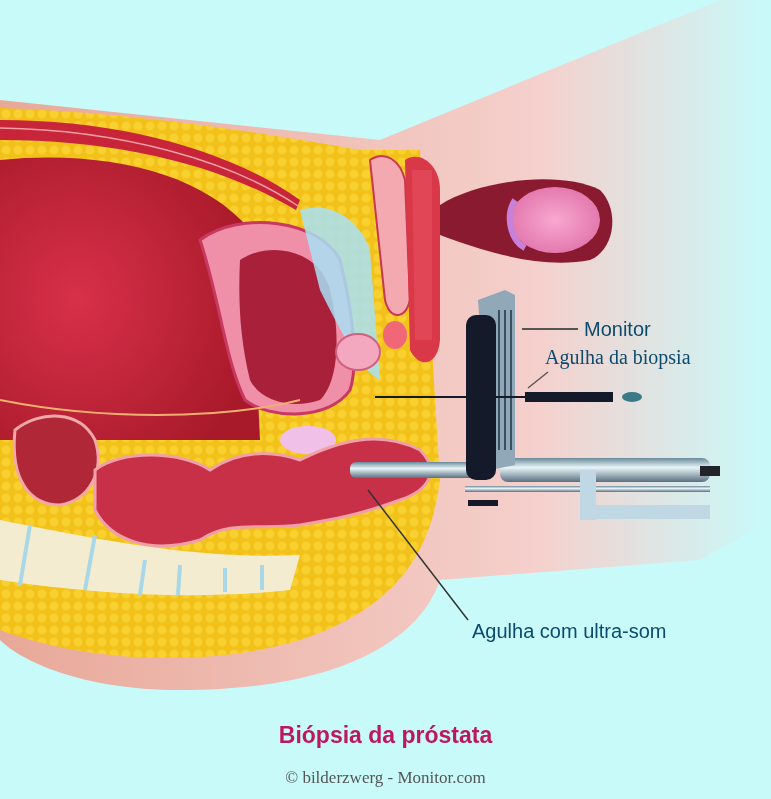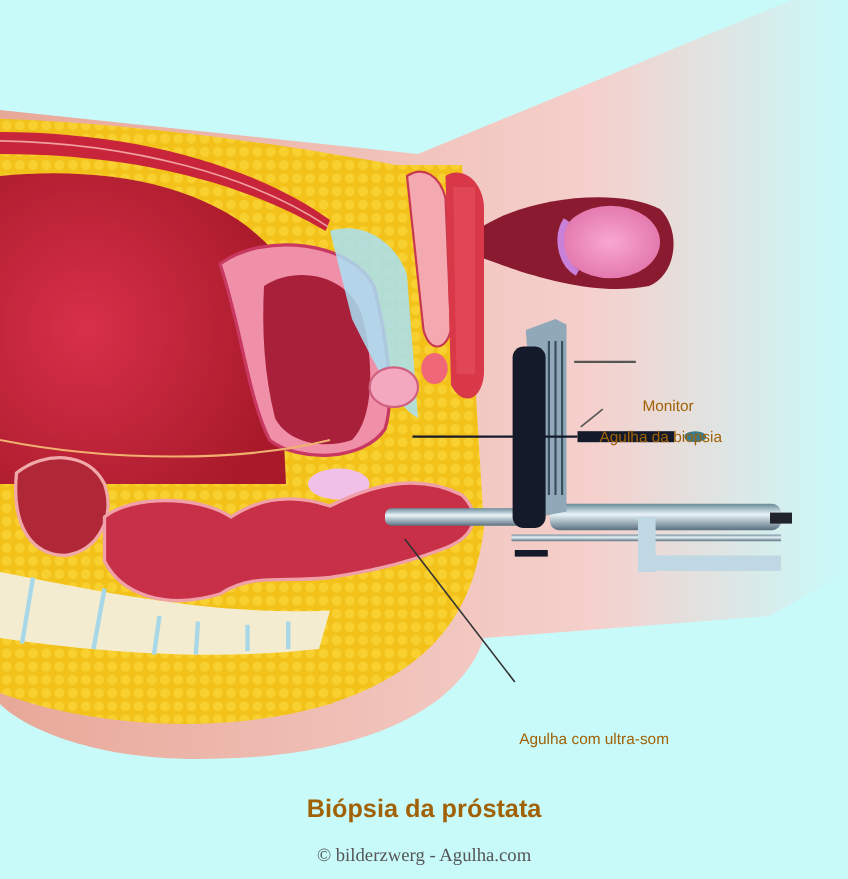--- a/index.html
+++ b/index.html
@@ -4,29 +4,29 @@
   <style>
     html, body { margin: 0; padding: 0; }
     body {
       width: 771px; height: 799px; overflow: hidden;
       background: #c8fafa;
       font-family: "Liberation Sans", sans-serif;
       position: relative;
     }
     #stage { position: absolute; left: 0; top: 0; width: 771px; height: 799px; }
     .label {
-      position: absolute; color: #a16207; font-size: 14px;
-      font-family: "Liberation Sans", sans-serif; white-space: nowrap; margin-top: 43px;
+      position: absolute; color: #0c4a6e; font-size: 20px;
+      font-family: "Liberation Sans", sans-serif; white-space: nowrap;
     }
     #lbl-monitor { left: 584px; top: 318px; }
-    #lbl-needle { left: 545px; top: 346px; }
+    #lbl-needle { left: 545px; top: 346px; font-family: Liberation Serif, serif; }
     #lbl-probe { left: 472px; top: 620px; }
     #title {
       position: absolute; left: 0; width: 771px; top: 722px; text-align: center;
-      font-size: 23px; font-weight: bold; color: #a16207;
+      font-size: 23px; font-weight: bold; color: #be185d;
       font-family: "Liberation Sans", sans-serif;
     }
     #credit {
       position: absolute; left: 0; width: 771px; top: 768px; text-align: center;
       font-size: 17px; color: #555; font-family: "Liberation Serif", serif;
     }
   </style>
 </head>
 <body>
 
@@ -125,13 +125,13 @@
 
   <line x1="522" y1="329" x2="578" y2="329" stroke="#555" stroke-width="2"></line>
   <line x1="548" y1="372" x2="528" y2="388" stroke="#555" stroke-width="1.5"></line>
   <line x1="368" y1="490" x2="468" y2="620" stroke="#333" stroke-width="1.5"></line>
 </svg>
 
 <div class="label" id="lbl-monitor">Monitor</div>
 <div class="label" id="lbl-needle">Agulha da biopsia</div>
 <div class="label" id="lbl-probe">Agulha com ultra-som</div>
 <div id="title">Biópsia da próstata</div>
-<div id="credit">© bilderzwerg - Agulha.com</div>
+<div id="credit">© bilderzwerg - Monitor.com</div>
 
 </body></html>

